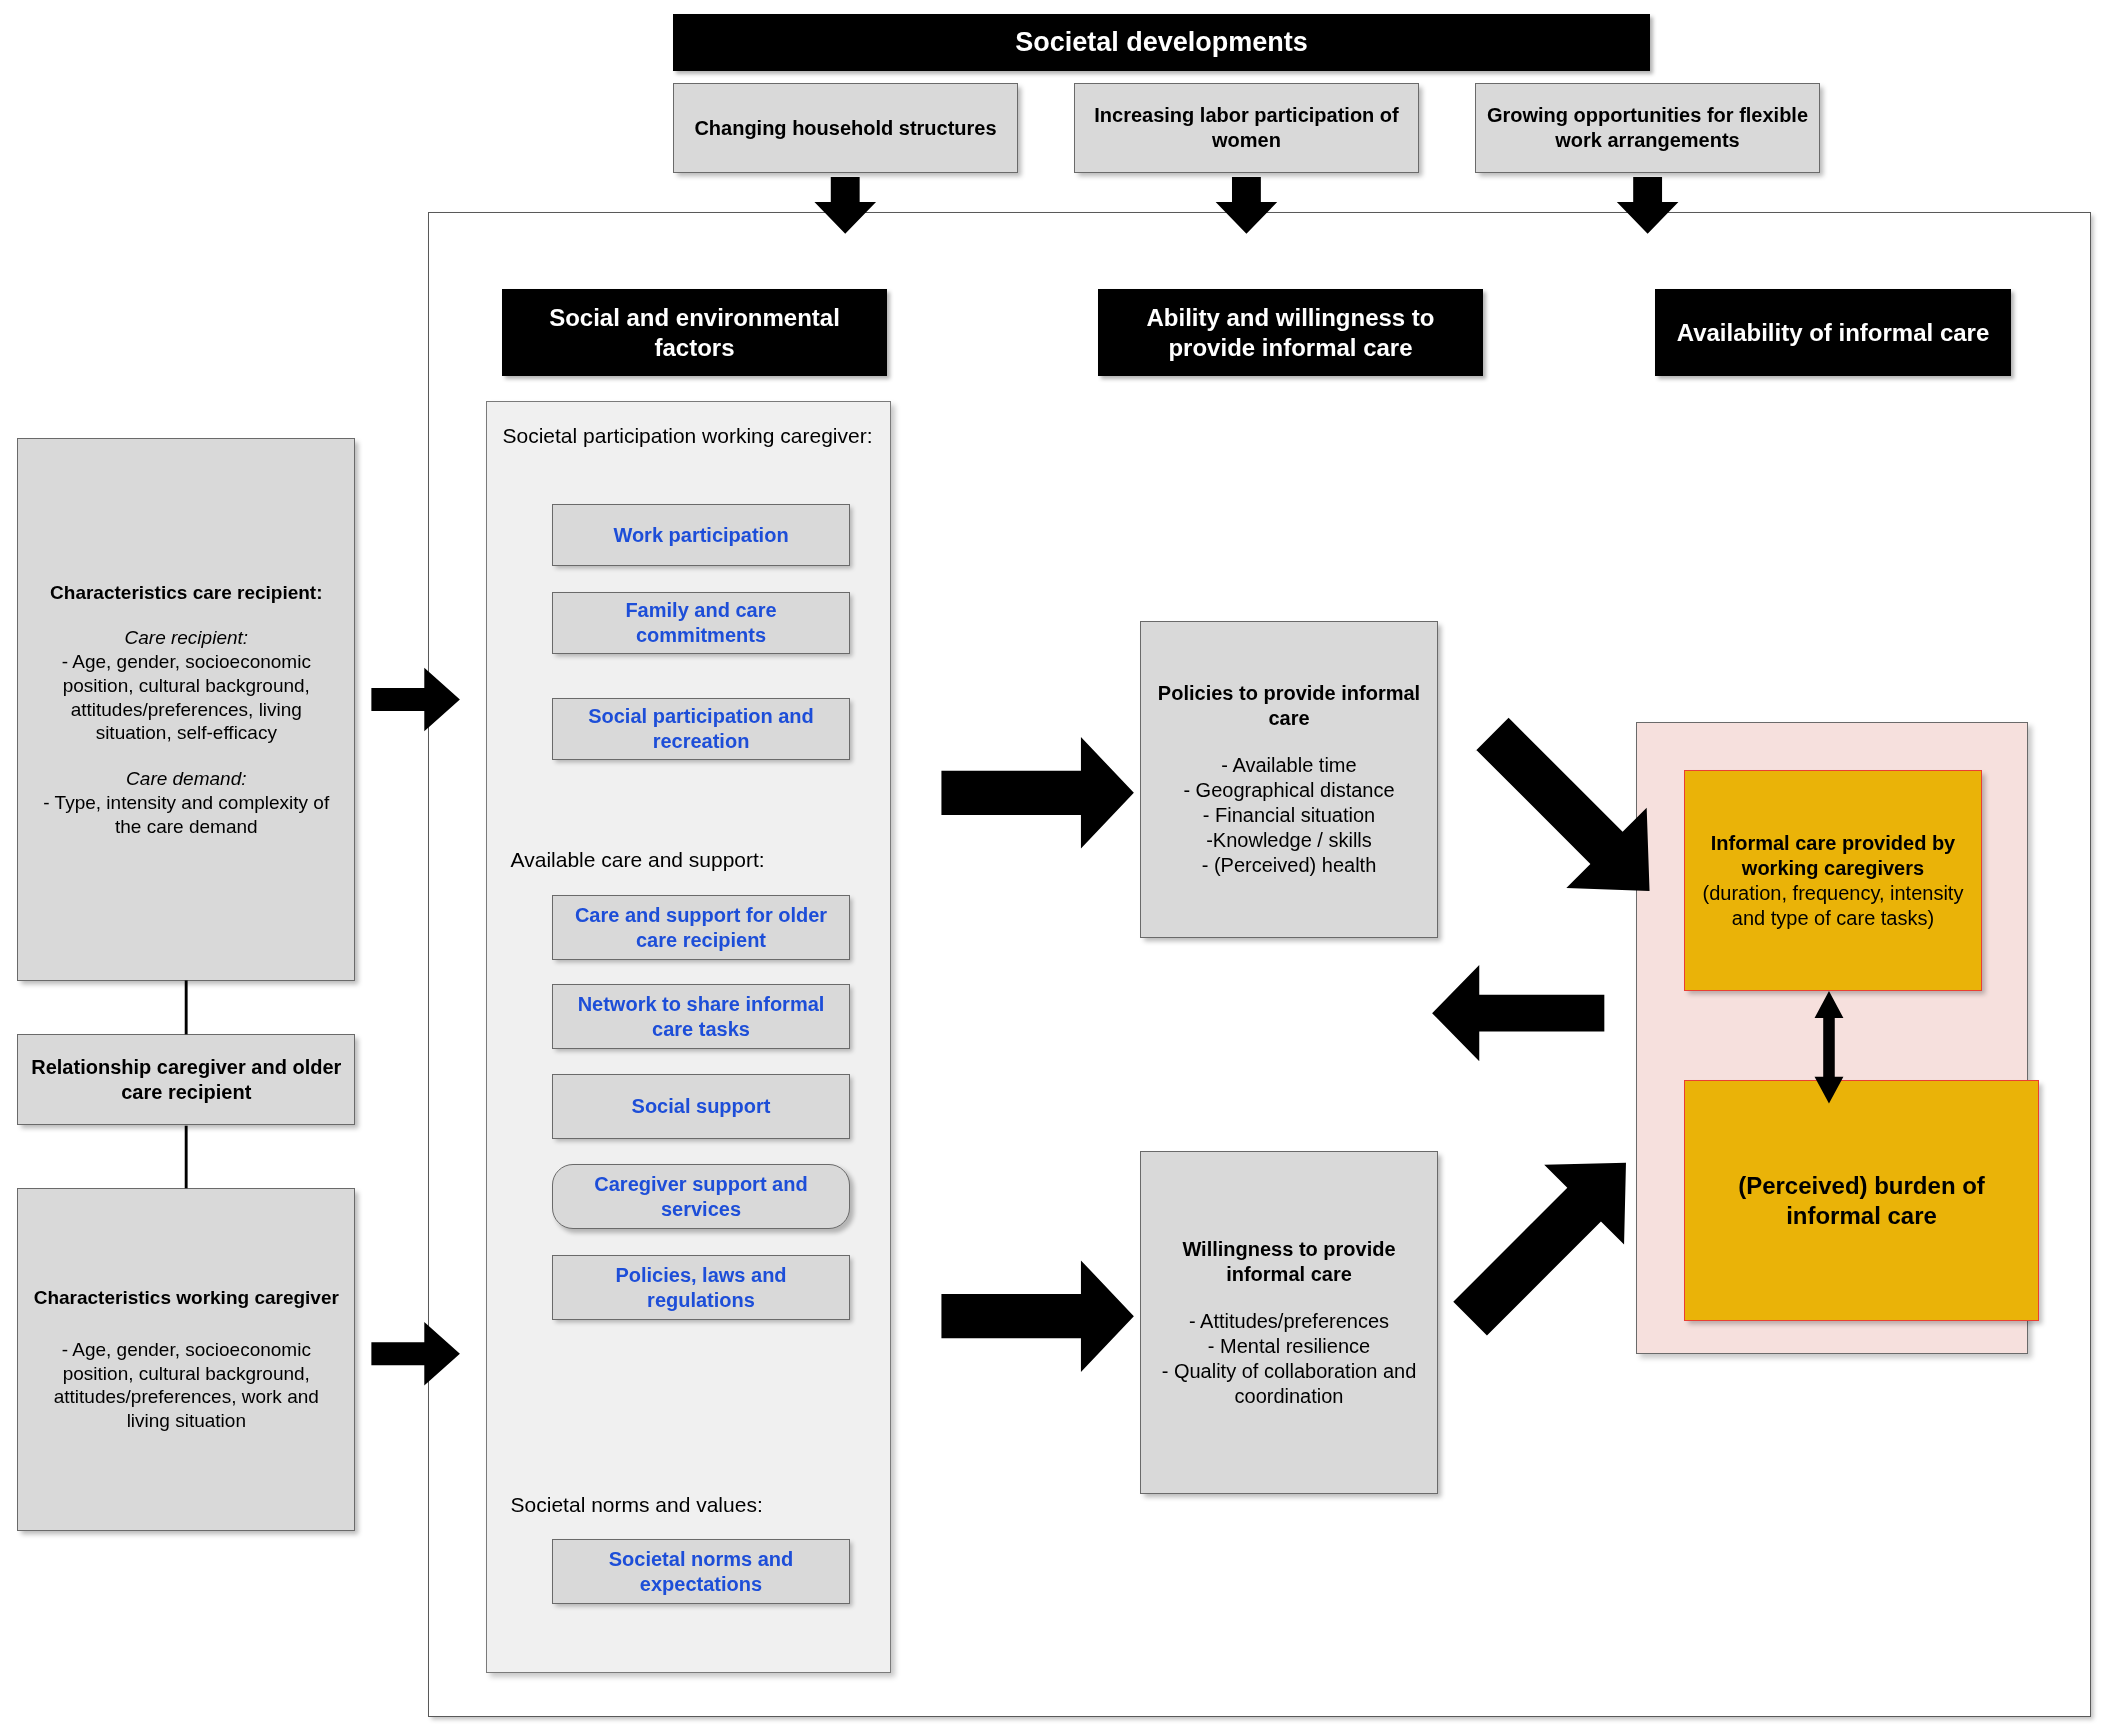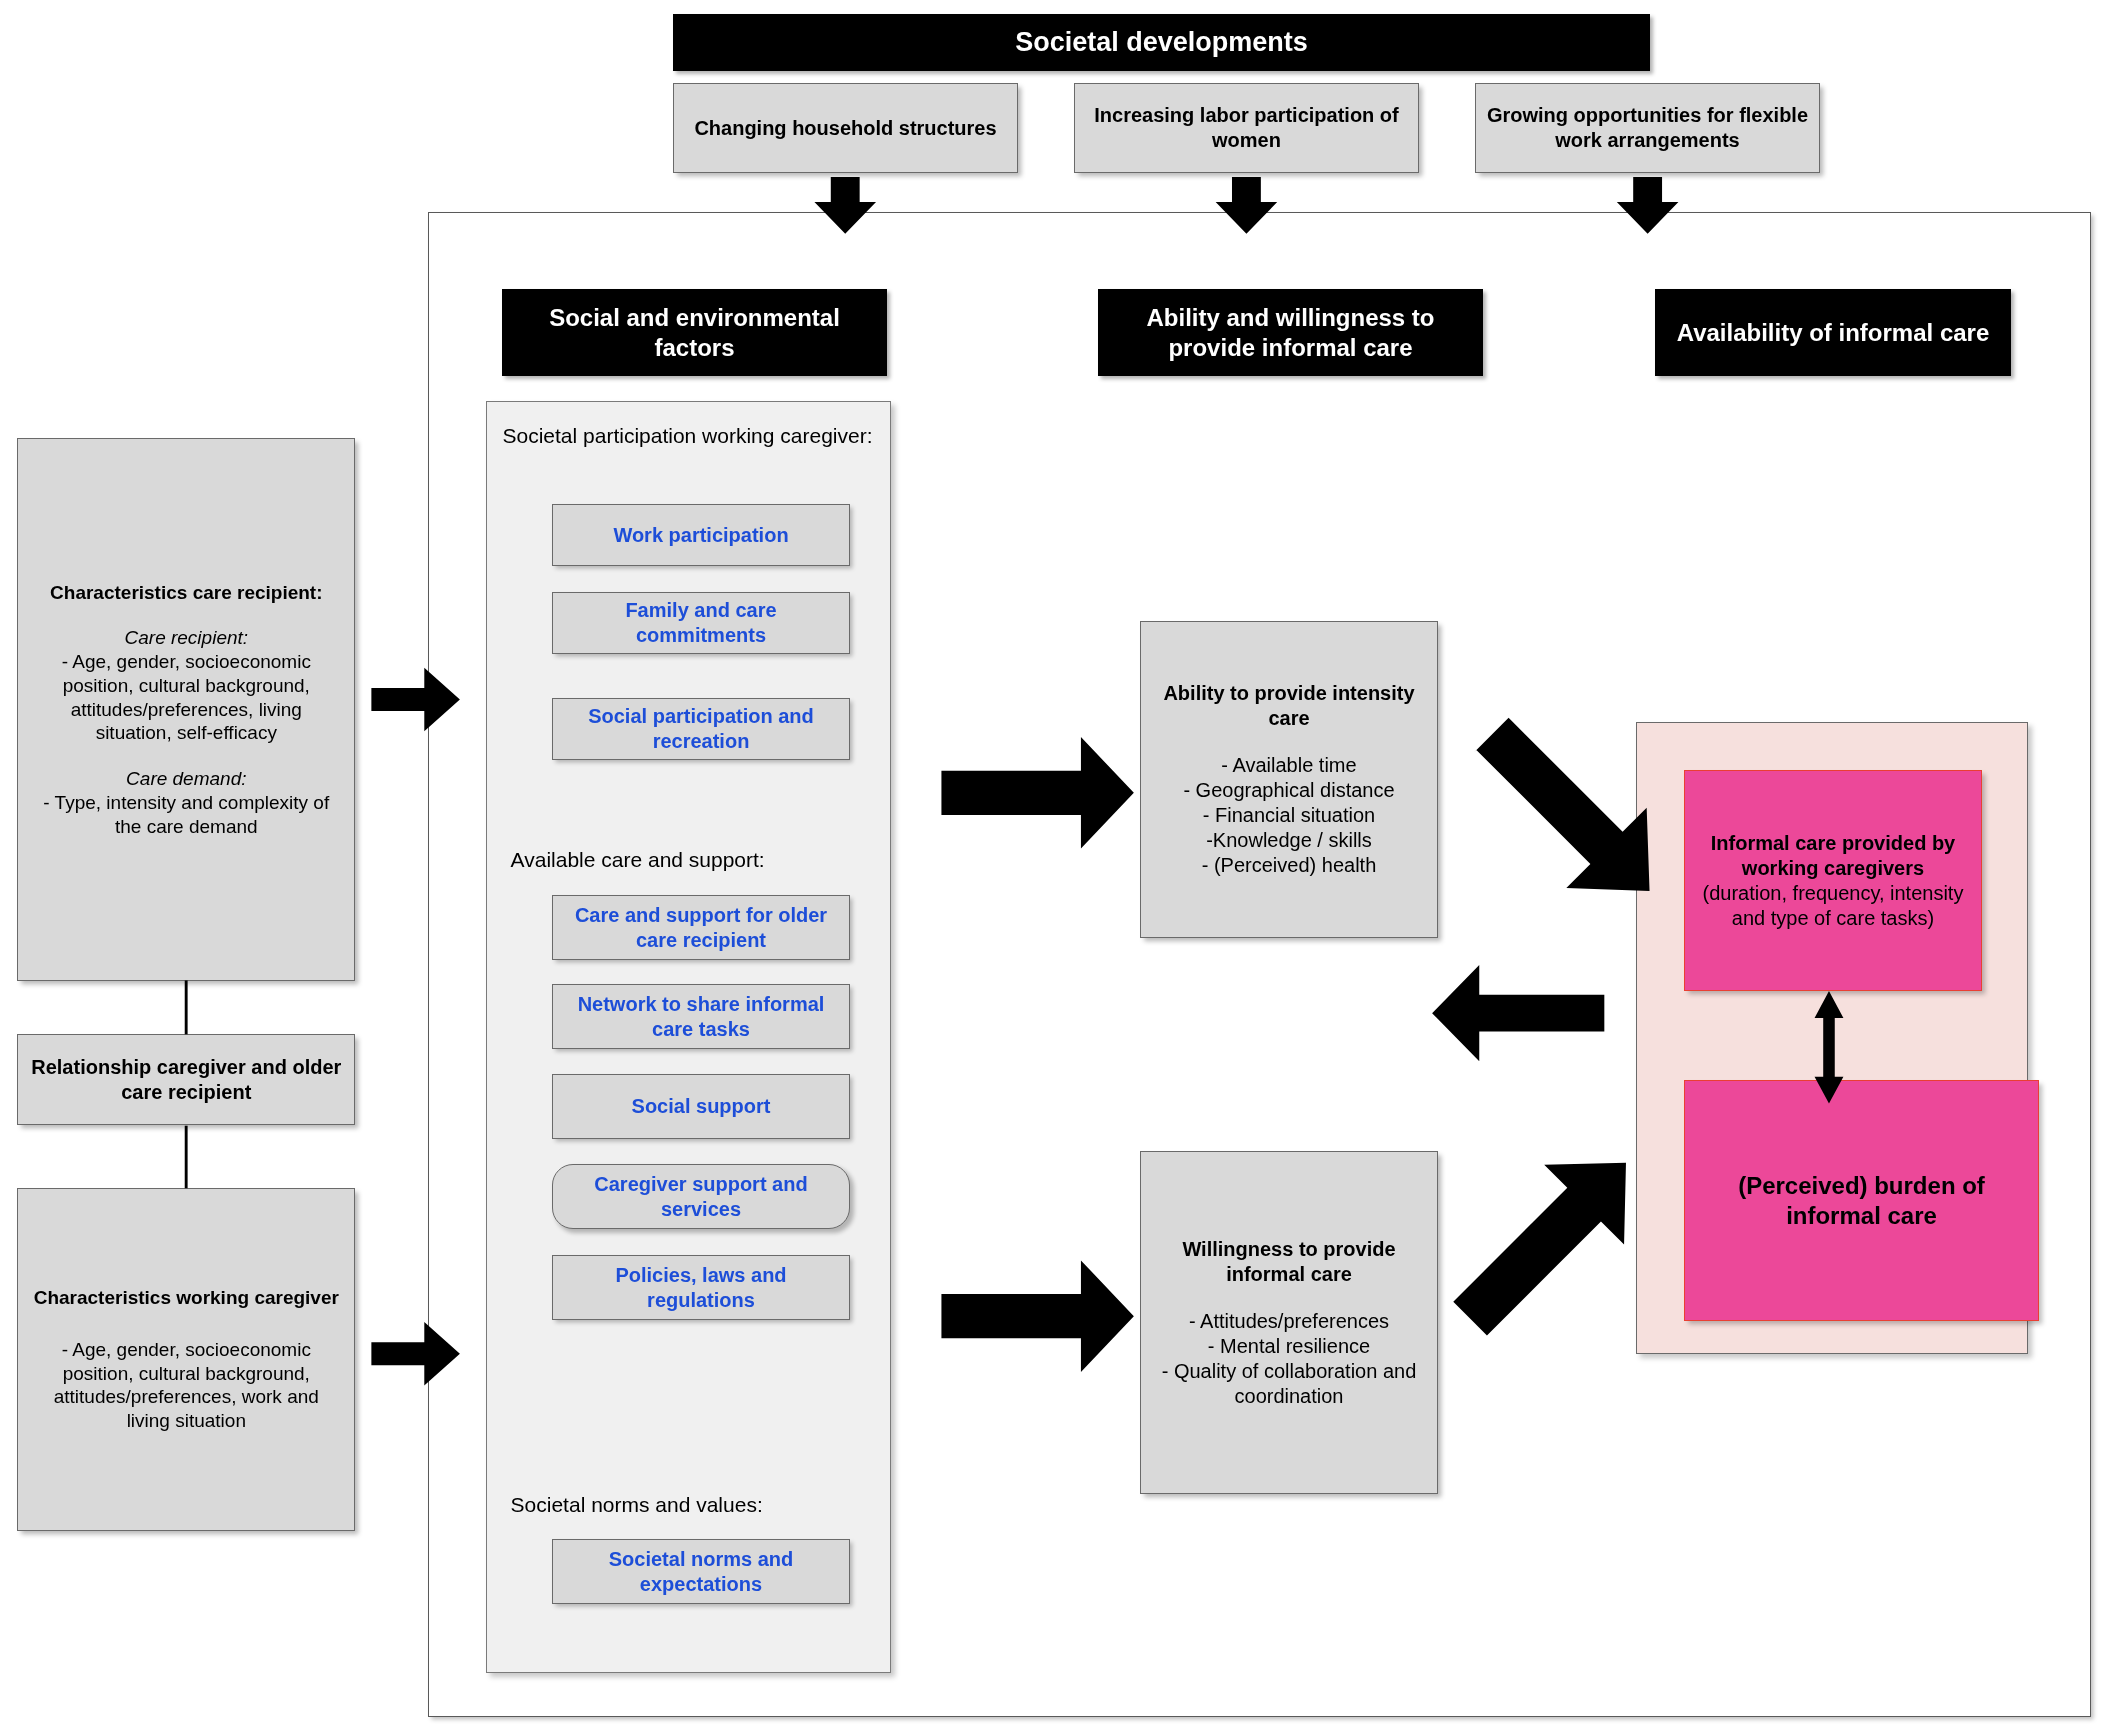--- a/index.html
+++ b/index.html
@@ -20,21 +20,21 @@
         box-shadow:3.4px 3.4px 4.3px rgba(0,0,0,.25);}
 
   
   .panel{background:#f0f0f0;border:1.4px solid #7a7a7a;box-shadow:4.3px 4.3px 5.3px rgba(0,0,0,.22);}
 
   
   .frame{background:transparent;border:1.9px solid #595959;box-shadow:3.4px 3.4px 4.3px rgba(0,0,0,.25);}
 
   
   .pinkpanel{background:#f6e0dd;border:1.4px solid #6a6a6a;box-shadow:4.3px 4.3px 5.3px rgba(0,0,0,.22);}
-  .redbox{background:#ec4899;border:1.9px solid #ea3f33;color:#000;
+  .redbox{background:#eab308;border:1.9px solid #ea3f33;color:#000;
           box-shadow:3.8px 3.8px 4.8px rgba(0,0,0,.25);}
 
   .label{position:absolute;color:#000;text-align:center;line-height:1.25;}
 
   .tcell{width:100%;padding:0 5.8px;}
   .b{font-weight:bold;}
   .i{font-style:italic;}
 
   svg.ov{position:absolute;left:0;top:0;width:2108px;height:1728px;pointer-events:none;}
 </style>
@@ -126,21 +126,21 @@
   <div class="box grey-thin" style="left:552px;top:1539px;width:298px;height:65px;font-size:20px;font-weight:bold;">
     <span class="tcell">Societal norms and expectations</span>
   </div>
 
   <div class="box hdr" style="left:1098px;top:289px;width:385px;height:87px;font-size:24px;">
     <span class="tcell">Ability and willingness to provide informal care</span>
   </div>
 
   <div class="box grey" style="left:1140px;top:621px;width:298px;height:317px;font-size:20px;">
     <div class="tcell">
-      <div class="b">Ability to provide intensity care</div>
+      <div class="b">Policies to provide informal care</div>
       <div style="height:22px;"></div>
       <div>- Available time</div>
       <div>- Geographical distance</div>
       <div>- Financial situation</div>
       <div>-Knowledge / skills</div>
       <div>- (Perceived) health</div>
     </div>
   </div>
 
   <div class="box grey" style="left:1140px;top:1151px;width:298px;height:343px;font-size:20px;">

